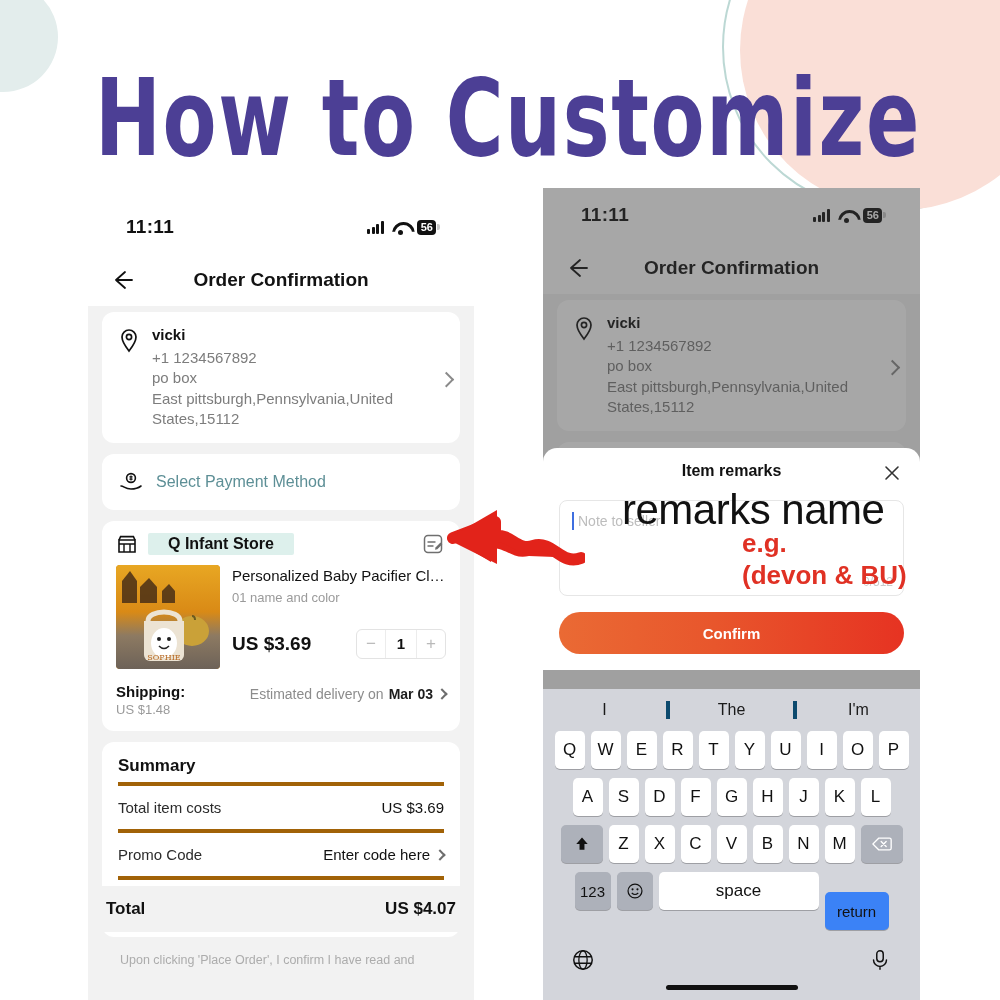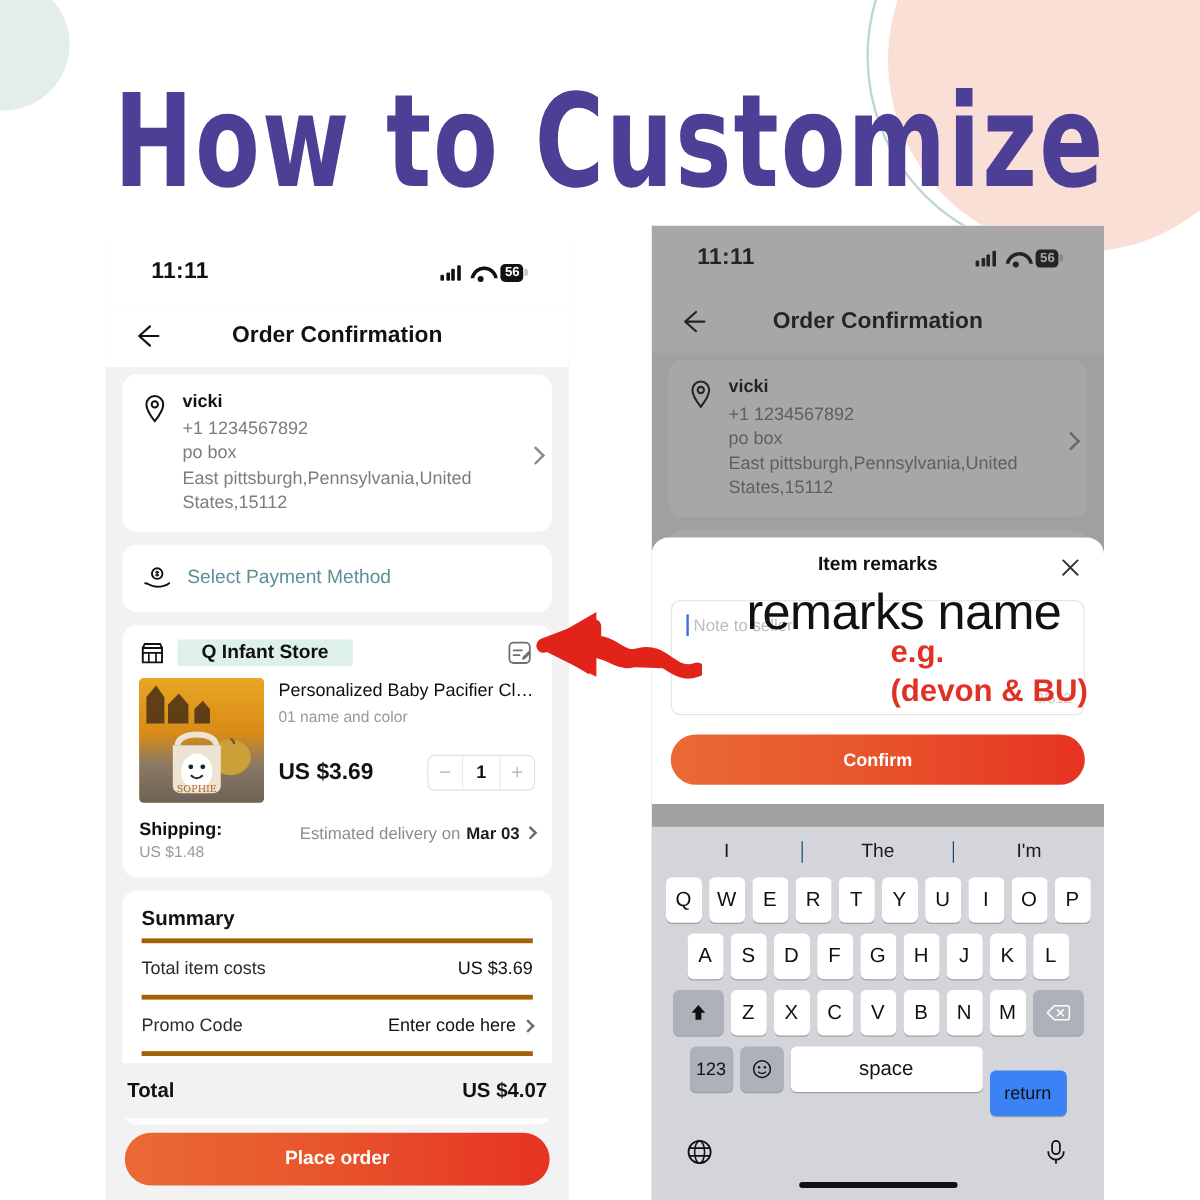--- a/index.html
+++ b/index.html
@@ -213,21 +213,21 @@
   .keyboard {
     position:absolute; left:0; right:0; bottom:0; z-index:10;
     background:#d3d5db; padding-bottom:4px;
   }
   .predict {
     display:flex; height:42px; align-items:center;
   }
   .predict span {
     flex:1; text-align:center; font-size:16px; color:#1a1a1a;
   }
-  .predict span + span { border-left:1px solid #0c4a6e; }
+  .predict span + span { border-left:4px solid #0c4a6e; }
   .krow { display:flex; justify-content:center; gap:6px; margin-bottom:9px; padding:0 4px;}
   .key {
     width:30px; height:38px; background:#fff; border-radius:5px;
     display:flex; align-items:center; justify-content:center;
     font-size:17px; color:#111; box-shadow:0 1px 0 rgba(0,0,0,.25);
   }
   .key.wide { width:42px; background:#adb1ba; }
   .key.space { width:160px; }
   .key.ret { width:64px; background:#3b82f6; font-size:15px;margin-top:20px; }
   .key.num { width:36px; background:#adb1ba; font-size:15px; }
@@ -419,21 +419,20 @@
     </div>
 
     <div class="disclaimer">Upon clicking 'Place Order', I confirm I have read and</div>
   </div>
 
   <div class="total-bar">
     <span class="t-label">Total</span>
     <span class="t-val">US $4.07</span>
   </div>
 
-  <button class="cta">Place order</button>
 </div>
 
 <div class="phone phone-right">
   <div class="dim-layer"></div>
 
   <div class="statusbar">
     <div class="status-time">11:11</div>
     <div class="status-icons">
       <div class="bars">
           <i></i>

